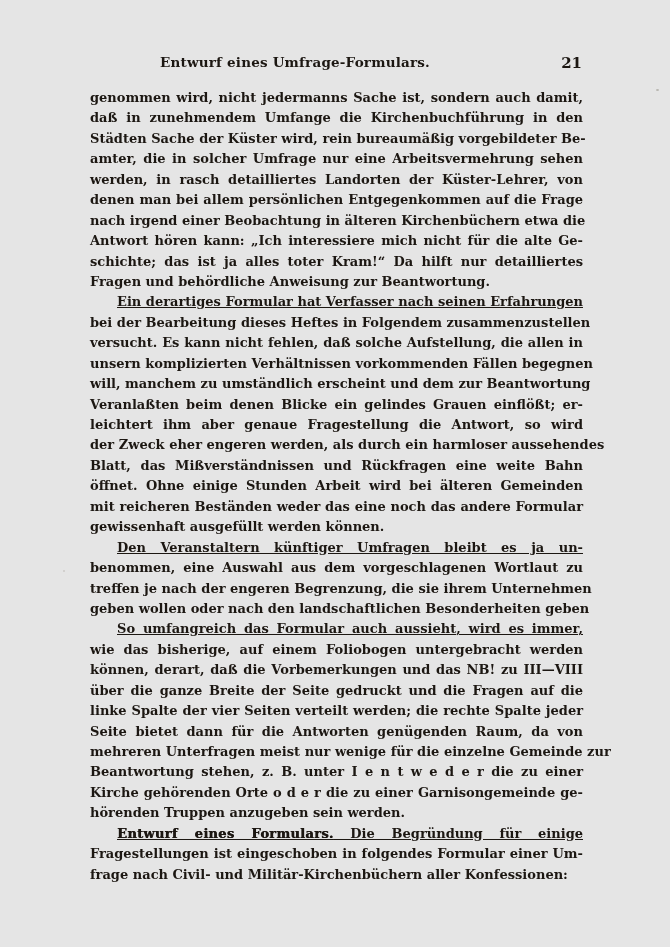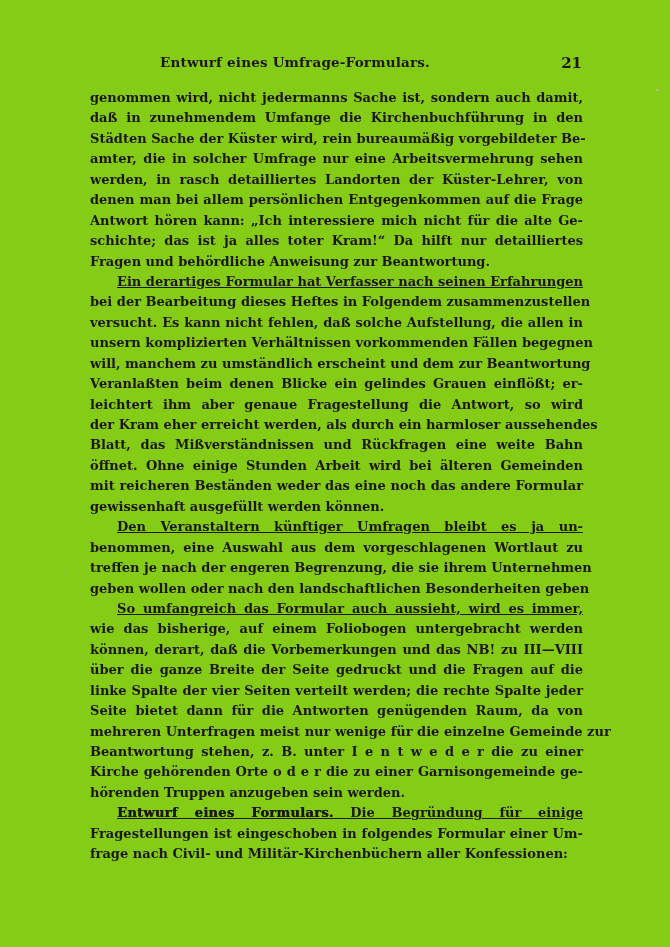--- a/index.html
+++ b/index.html
@@ -4,21 +4,21 @@
 <style>
   html, body {
     margin: 0;
     padding: 0;
     background: #ffffff;
   }
   #scan-page {
     position: relative;
     width: 670px;
     height: 947px;
-    background: #84cc16;
+    background: #e5e5e5;
     overflow: hidden;
     font-family: "DejaVu Serif", serif;
     color: #1c1712;
   }
   
   .page-header {
     position: absolute;
     top: 54px;
     left: 0;
     width: 670px;
@@ -91,33 +91,34 @@
   </div>
 
   <div class="text-block">
       <div class="paragraph">
         <div class="line">genommen wird, nicht jedermanns Sache ist, sondern auch damit,</div>
         <div class="line">daß in zunehmendem Umfange die Kirchenbuchführung in den</div>
         <div class="line">Städten Sache der Küster wird, rein bureaumäßig vorgebildeter Be-</div>
         <div class="line">amter, die in solcher Umfrage nur eine Arbeitsvermehrung sehen</div>
         <div class="line">werden, in rasch detailliertes Landorten der Küster-Lehrer, von</div>
         <div class="line">denen man bei allem persönlichen Entgegenkommen auf die Frage</div>
+        <div class="line">nach irgend einer Beobachtung in älteren Kirchenbüchern etwa die</div>
         <div class="line">Antwort hören kann: „Ich interessiere mich nicht für die alte Ge-</div>
         <div class="line">schichte; das ist ja alles toter Kram!“  Da hilft nur detailliertes</div>
         <div class="line line-last">Fragen und behördliche Anweisung zur Beantwortung.</div>
       </div>
       <div class="paragraph">
         <div class="line line-indent">Ein derartiges Formular hat Verfasser nach seinen Erfahrungen</div>
         <div class="line">bei der Bearbeitung dieses Heftes in Folgendem zusammenzustellen</div>
         <div class="line">versucht.  Es kann nicht fehlen, daß solche Aufstellung, die allen in</div>
         <div class="line">unsern komplizierten Verhältnissen vorkommenden Fällen begegnen</div>
         <div class="line">will, manchem zu umständlich erscheint und dem zur Beantwortung</div>
         <div class="line">Veranlaßten beim denen Blicke ein gelindes Grauen einflößt; er-</div>
         <div class="line">leichtert ihm aber genaue Fragestellung die Antwort, so wird</div>
-        <div class="line">der Kram eher erreicht werden, als durch ein harmloser aussehendes</div>
+        <div class="line">der Zweck eher engeren werden, als durch ein harmloser aussehendes</div>
         <div class="line">Blatt, das Mißverständnissen und Rückfragen eine weite Bahn</div>
         <div class="line">öffnet.  Ohne einige Stunden Arbeit wird bei älteren Gemeinden</div>
         <div class="line">mit reicheren Beständen weder das eine noch das andere Formular</div>
         <div class="line line-last">gewissenhaft ausgefüllt werden können.</div>
       </div>
       <div class="paragraph">
         <div class="line line-indent">Den Veranstaltern künftiger Umfragen bleibt es ja un-</div>
         <div class="line">benommen, eine Auswahl aus dem vorgeschlagenen Wortlaut zu</div>
         <div class="line">treffen je nach der engeren Begrenzung, die sie ihrem Unternehmen</div>
         <div class="line">geben wollen oder nach den landschaftlichen Besonderheiten geben</div>

